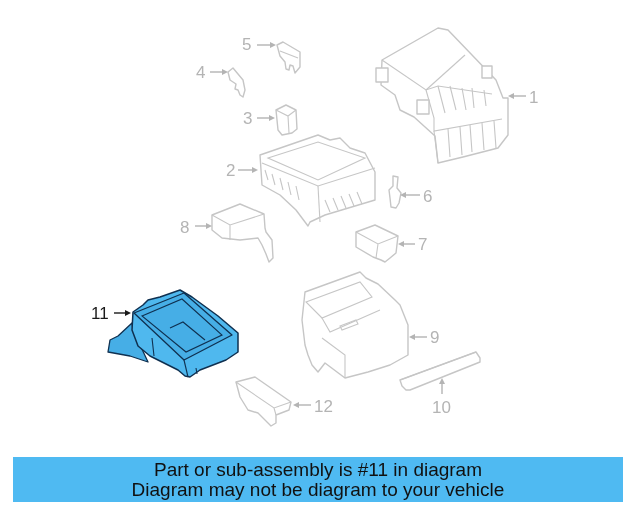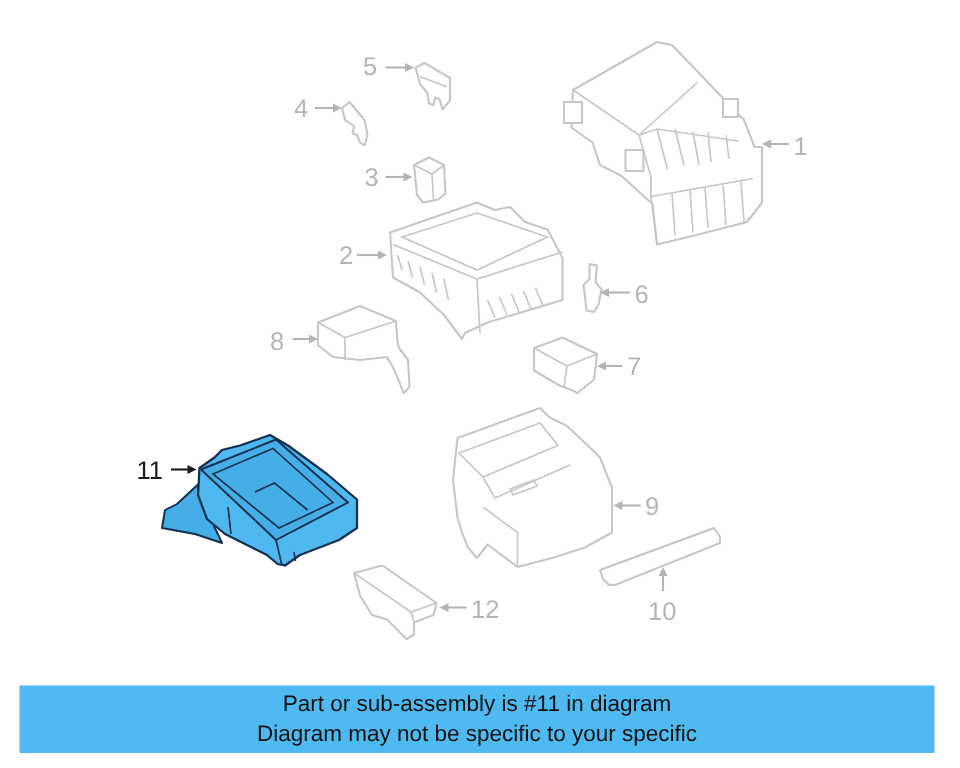--- a/index.html
+++ b/index.html
@@ -7,21 +7,21 @@
   #diagram { position: absolute; left: 0; top: 0; width: 640px; height: 450px; }
   .lbl { font-family: "Liberation Sans", sans-serif; font-size: 17px; fill: #b4b4b4; }
   .lbl-hi { font-family: "Liberation Sans", sans-serif; font-size: 17px; fill: #1a1a1a; }
   .part { fill: #ffffff; stroke: #c6c6c6; stroke-width: 1.4; stroke-linejoin: round; }
   .pline { fill: none; stroke: #c6c6c6; stroke-width: 1.1; }
   .arrow { stroke: #b4b4b4; stroke-width: 1.4; fill: none; }
   .arrowhead { fill: #b4b4b4; }
   .hl { fill: #4fb8ee; stroke: #0f3050; stroke-width: 1.5; stroke-linejoin: round; }
   .hl2 { fill: #46aee6; stroke: #0f3050; stroke-width: 1.3; stroke-linejoin: round; }
   .hlline { fill: none; stroke: #0f3050; stroke-width: 1.1; }
-  #banner { position: absolute; left: 13px; top: 457px; width: 610px; height: 45px; background: #4fbaf2; text-align: center; color: #111; font-size: 15px; line-height: 20px; padding-top: 3px; box-sizing: border-box; }
+  #banner { position: absolute; left: 13px; top: 457px; width: 610px; height: 45px; background: #4fbaf2; text-align: center; color: #111; font-size: 19px; line-height: 20px; padding-top: 3px; box-sizing: border-box; }
   #banner div { white-space: nowrap; }
 </style>
 </head>
 <body>
 
 <svg id="diagram" viewBox="0 0 640 450" xmlns="http://www.w3.org/2000/svg">
 
   <g>
     <path class="part" d="M382,60 L438,28 L448,30 L496,80 L503,98 L508,98 L508,135 L498,148 L463,157 L438,163 L435,136 L414,117 L400,110 L395,95 L381,85 Z"></path>
     <path class="pline" d="M382,60 L426,90 L438,86 L492,94"></path>
@@ -155,14 +155,14 @@
   </g>
   <g>
     <line x1="114" y1="313" x2="127" y2="313" stroke="#1a1a1a" stroke-width="1.4"></line>
     <polygon points="131,313 125,310 125,316" fill="#1a1a1a"></polygon>
     <text class="lbl-hi" x="91" y="319">11</text>
   </g>
 </svg>
 
 <div id="banner">
   <div>Part or sub-assembly is #11 in diagram</div>
-  <div>Diagram may not be specific to your specific</div>
+  <div>Diagram may not be diagram to your vehicle</div>
 </div>
 
 </body></html>

